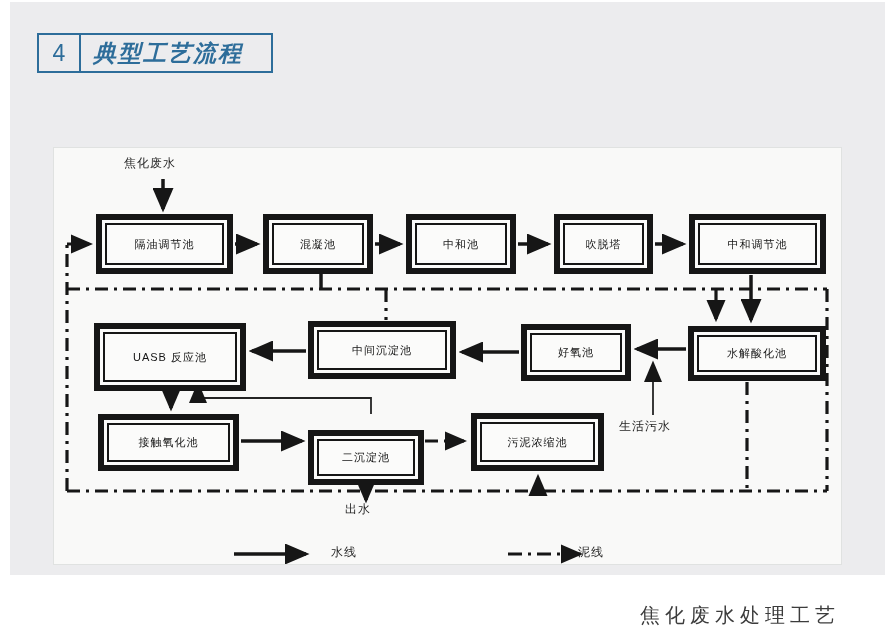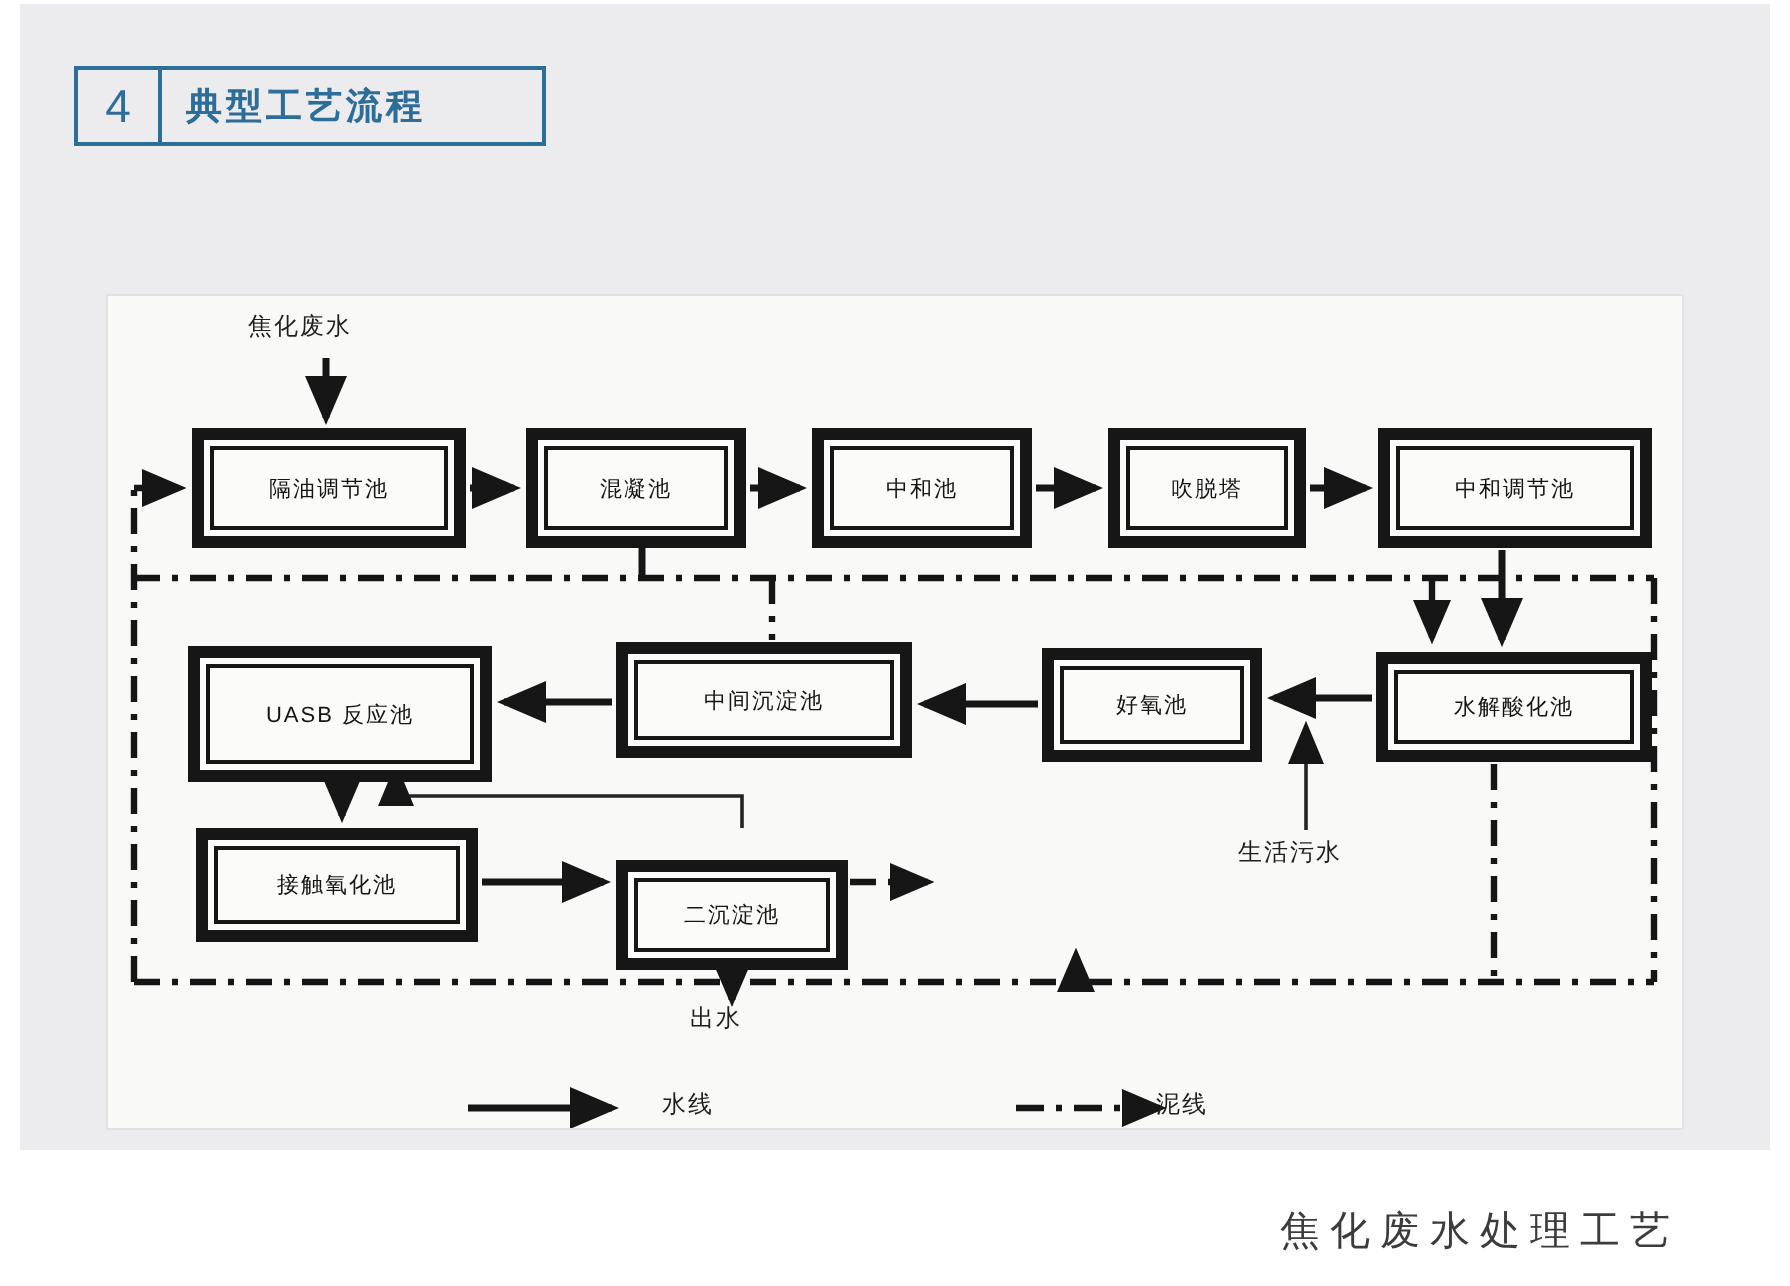--- a/index.html
+++ b/index.html
@@ -5,22 +5,22 @@
   html,body{margin:0;padding:0;background:#ffffff;}
   body{font-family:"Liberation Sans","DejaVu Sans",sans-serif;}
   .page{position:relative;width:895px;height:643px;background:#ffffff;overflow:hidden;}
   .gray-panel{position:absolute;left:10px;top:2px;width:875px;height:573px;background:var(--panel-bg,#ececec);}
 
   
   .hdr{position:absolute;left:37px;top:33px;width:236px;height:40px;border:2px solid var(--accent,#2d6d9a);
        display:flex;box-sizing:border-box;background:transparent;}
   .hdr-num{width:40px;border-right:2px solid var(--accent,#2d6d9a);display:flex;align-items:center;
        justify-content:center;font-size:23px;color:var(--accent,#2d6d9a);}
-  .hdr-title{flex:1;display:flex;align-items:center;padding-left:12px;font-size:18px;font-weight:bold;
-       letter-spacing:2px;color:var(--accent,#2d6d9a);white-space:nowrap;}
+  .hdr-title{flex:1;display:flex;align-items:center;padding-left:12px;font-size:23px;font-weight:bold;
+       letter-spacing:2px;color:var(--accent,#2d6d9a);white-space:nowrap;font-style:italic;}
 
   
   .card{position:absolute;left:53px;top:147px;width:787px;height:416px;background:var(--card-bg,#f9f9f8);
         border:1px solid #e0e2e1;box-sizing:content-box;}
   .card svg{position:absolute;left:0;top:0;}
 
   .node{position:absolute;box-sizing:border-box;border:6px solid var(--ink,#161616);background:#fbfbfa;
         padding:3px;display:flex;}
   .node-inner{flex:1;border:2px solid var(--ink,#161616);display:flex;align-items:center;justify-content:center;
         font-size:11px;letter-spacing:1px;color:#141414;white-space:nowrap;box-sizing:border-box;}
@@ -121,20 +121,23 @@
     <div class="node" style="left:634px;top:178px;width:138px;height:55px">
       <div class="node-inner">水解酸化池</div>
       </div>
 
     <div class="node" style="left:44px;top:266px;width:141px;height:57px">
       <div class="node-inner">接触氧化池</div>
       </div>
     <div class="node" style="left:254px;top:282px;width:116px;height:55px">
       <div class="node-inner">二沉淀池</div>
       </div>
+    <div class="node" style="left:417px;top:265px;width:133px;height:58px">
+      <div class="node-inner">污泥浓缩池</div>
+      </div>
 
     <div class="flabel" style="left:70px;top:7px">焦化废水</div>
     <div class="flabel" style="left:565px;top:270px">生活污水</div>
     <div class="flabel" style="left:291px;top:353px">出水</div>
     <div class="flabel" style="left:277px;top:396px">水线</div>
     <div class="flabel" style="left:524px;top:396px">泥线</div>
   </div>
 
   <div class="caption">焦化废水处理工艺</div>
 </div>

